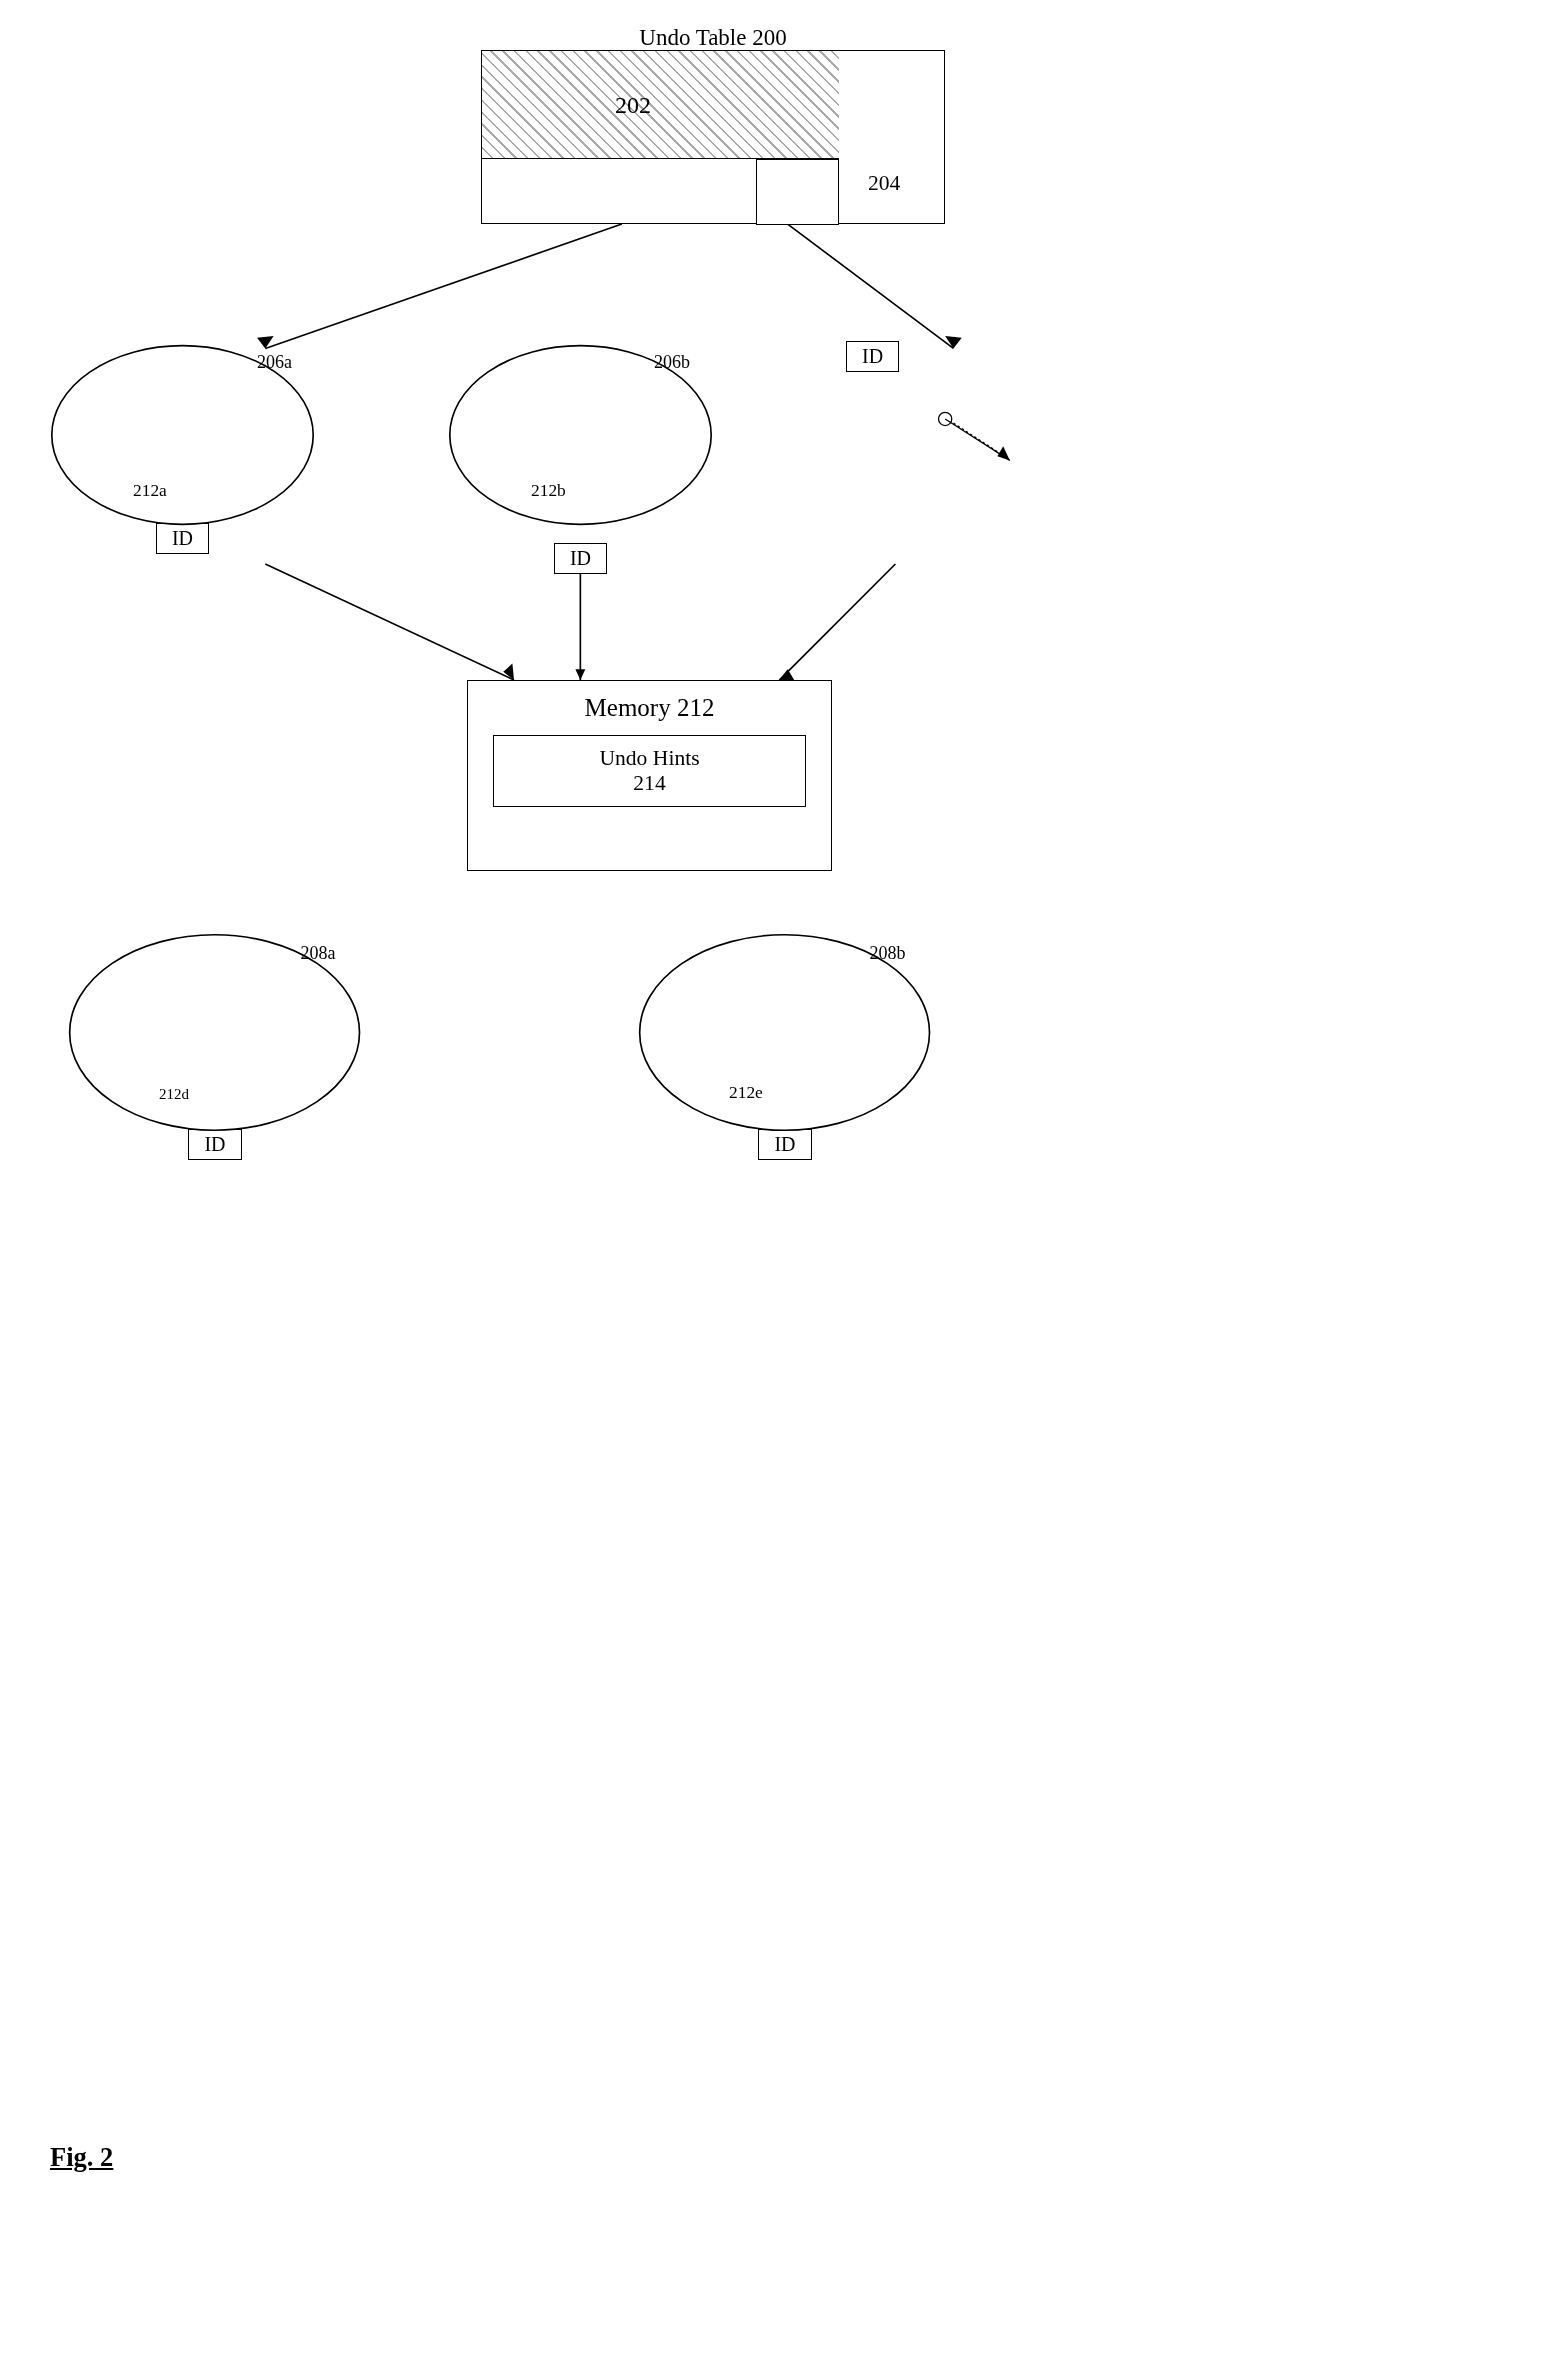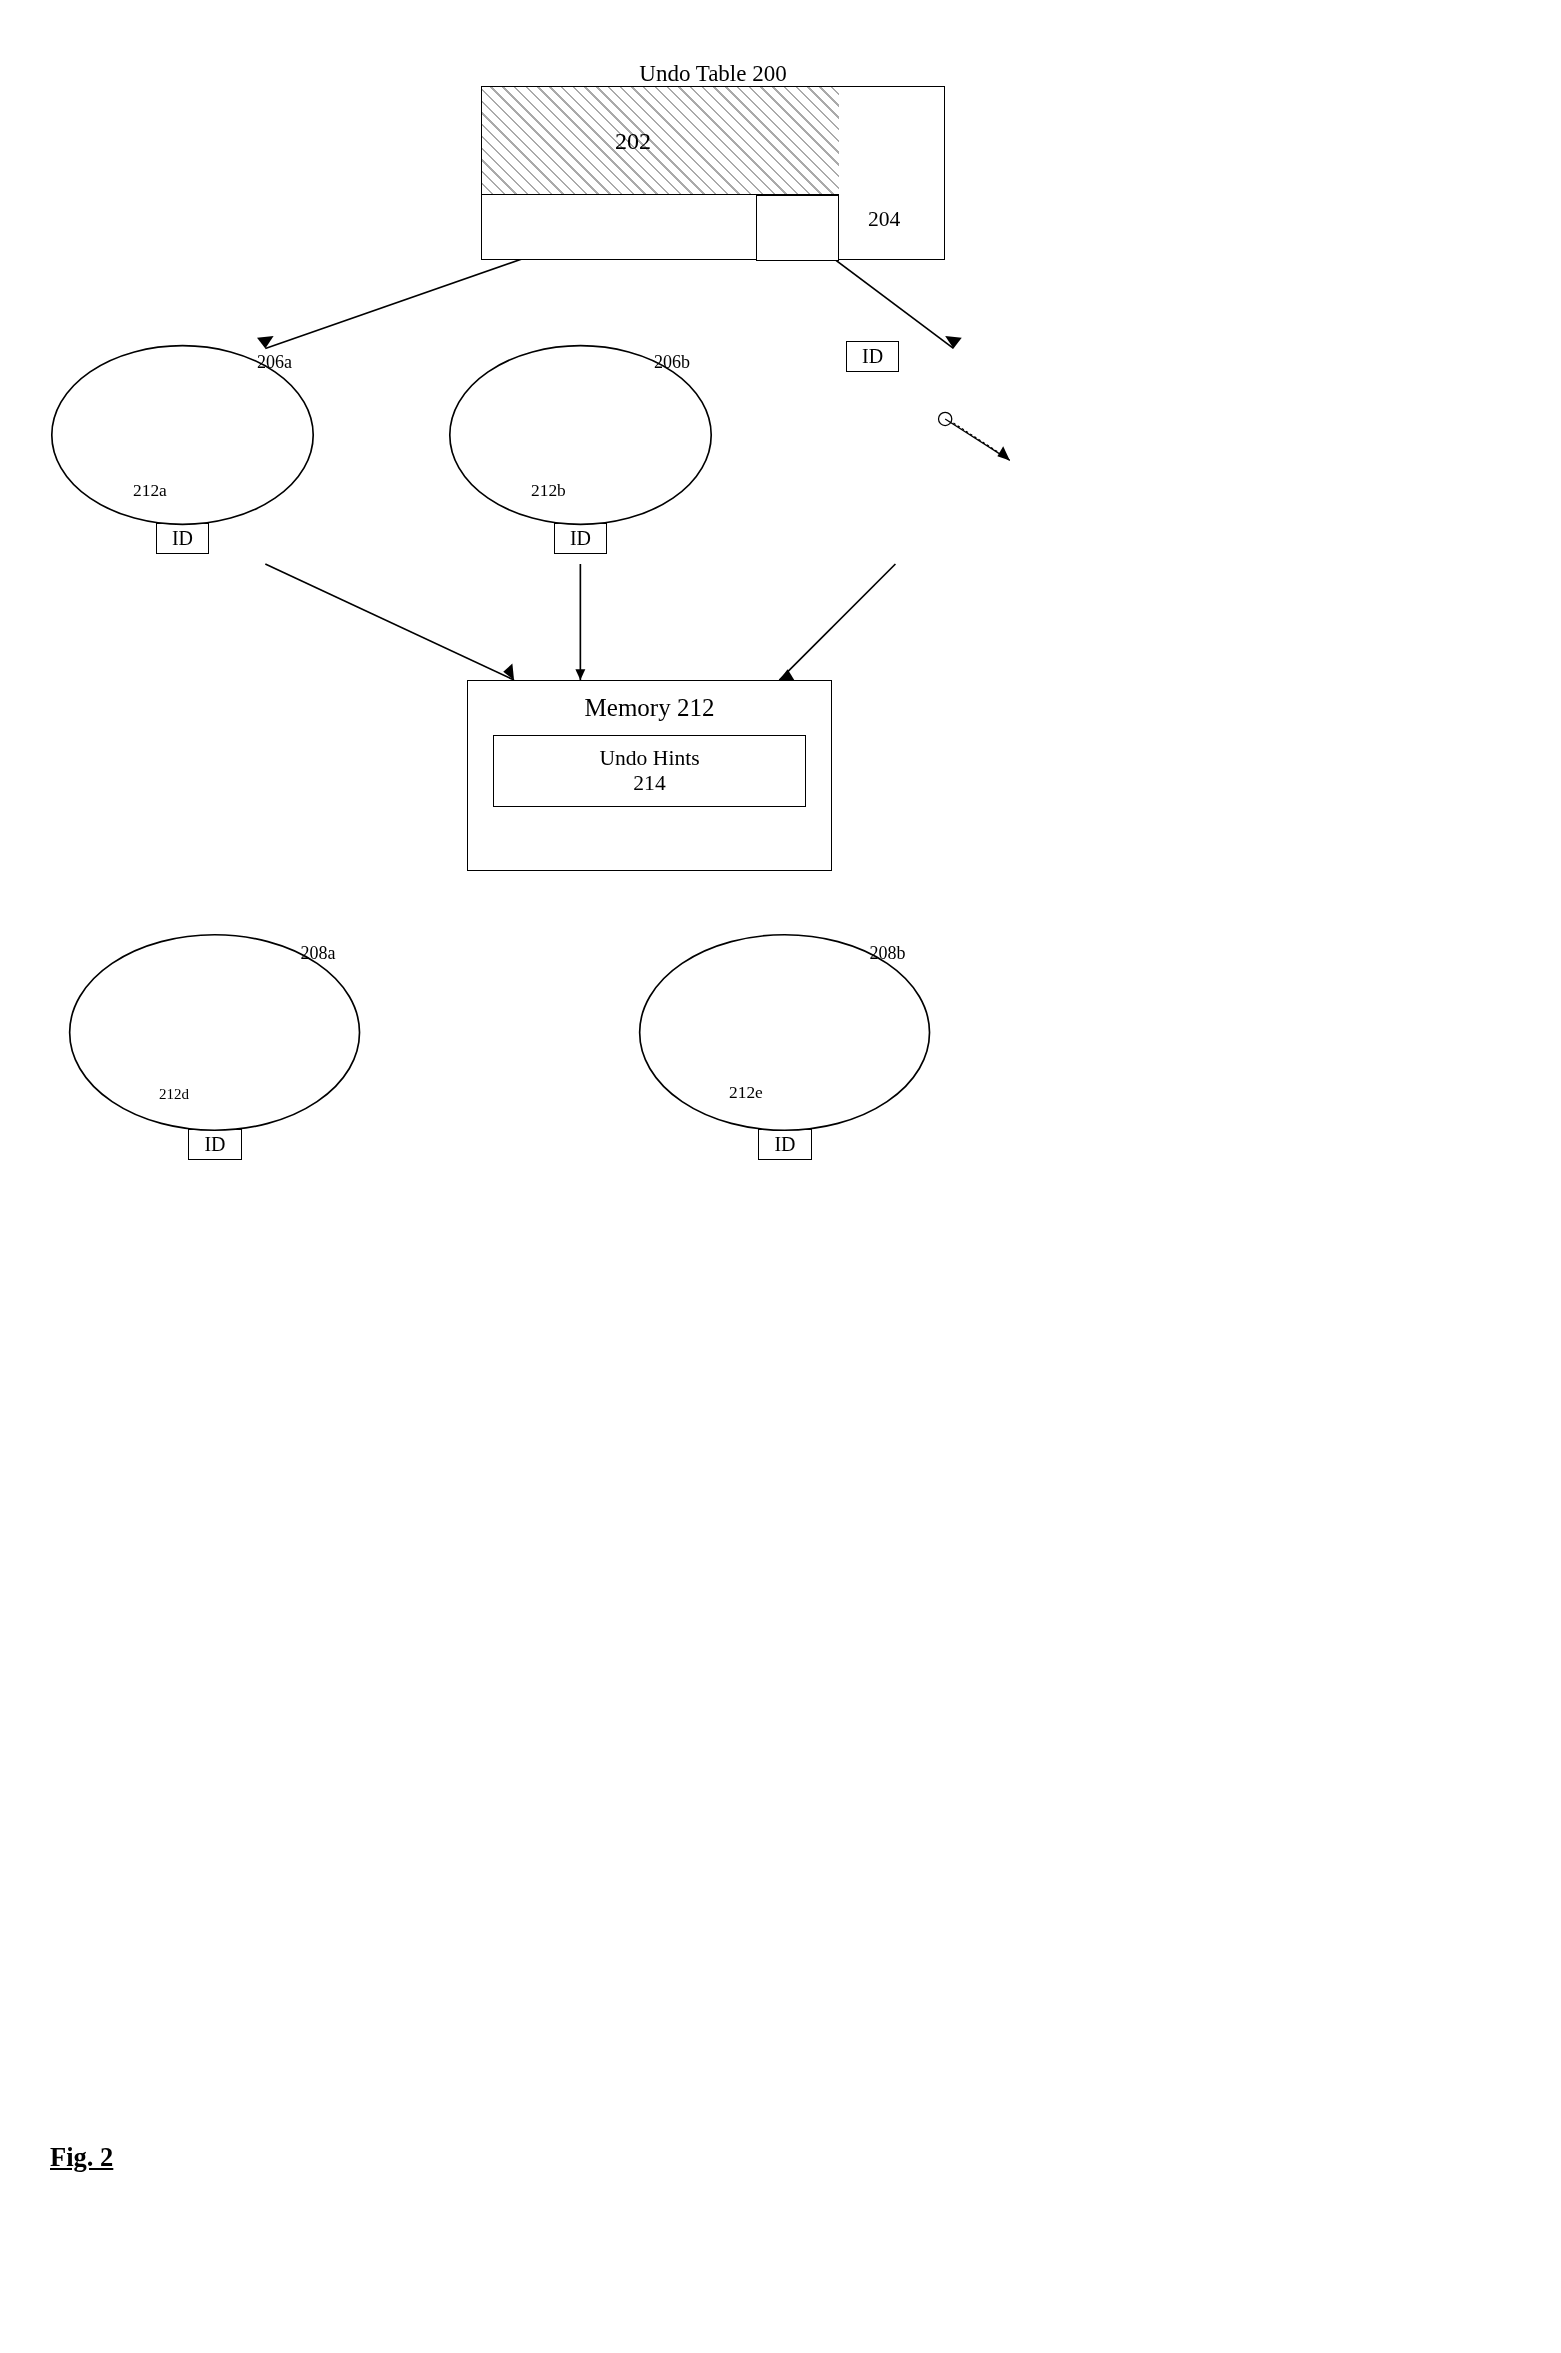--- a/index.html
+++ b/index.html
@@ -20,21 +20,20 @@
 
     
     .undo-table {
       position: absolute;
       top: 50px;
       left: 481px;
       width: 464px;
       height: 174px;
       border: 1.7px solid #000;
       background: #fff;
-      margin-top: 36px;
     }
     .undo-table-title {
       position: absolute;
       top: -26.5px;
       left: 50%;
       transform: translateX(-50%);
       font-size: 23px;
       white-space: nowrap;
     }
     .undo-table-hatch {
@@ -181,21 +180,21 @@
     <div style="position:relative; width:265px; height:182px;">
       <svg width="265" height="182" style="position:absolute;top:0;left:0;" viewBox="0 0 320 220">
         <ellipse cx="160" cy="110" rx="158" ry="108" fill="white" stroke="black" stroke-width="2"></ellipse>
       </svg>
       <span style="position:absolute;top:8.3px;right:23px;font-size:18px;">206a</span>
       <span style="position:absolute;bottom:25px;left:83px;font-size:17.4px;margin-top:28px;">212a</span>
     </div>
     <div class="disk-id-box">ID</div>
   </div>
 
-  <div style="position:absolute; top:344px; left:448px; display:flex; flex-direction:column; align-items:center;">
+  <div style="position:absolute; top:344px; left:448px; display:flex; flex-direction:column; align-items:center;gap:20px;">
     <div style="position:relative; width:265px; height:182px;">
       <svg width="265" height="182" style="position:absolute;top:0;left:0;" viewBox="0 0 320 220">
         <ellipse cx="160" cy="110" rx="158" ry="108" fill="white" stroke="black" stroke-width="2"></ellipse>
       </svg>
       <span style="position:absolute;top:8.3px;right:23px;font-size:18px;">206b</span>
       <span style="position:absolute;bottom:25px;left:83px;font-size:17.4px;">212b</span>
     </div>
     <div class="disk-id-box">ID</div>
   </div>
 

